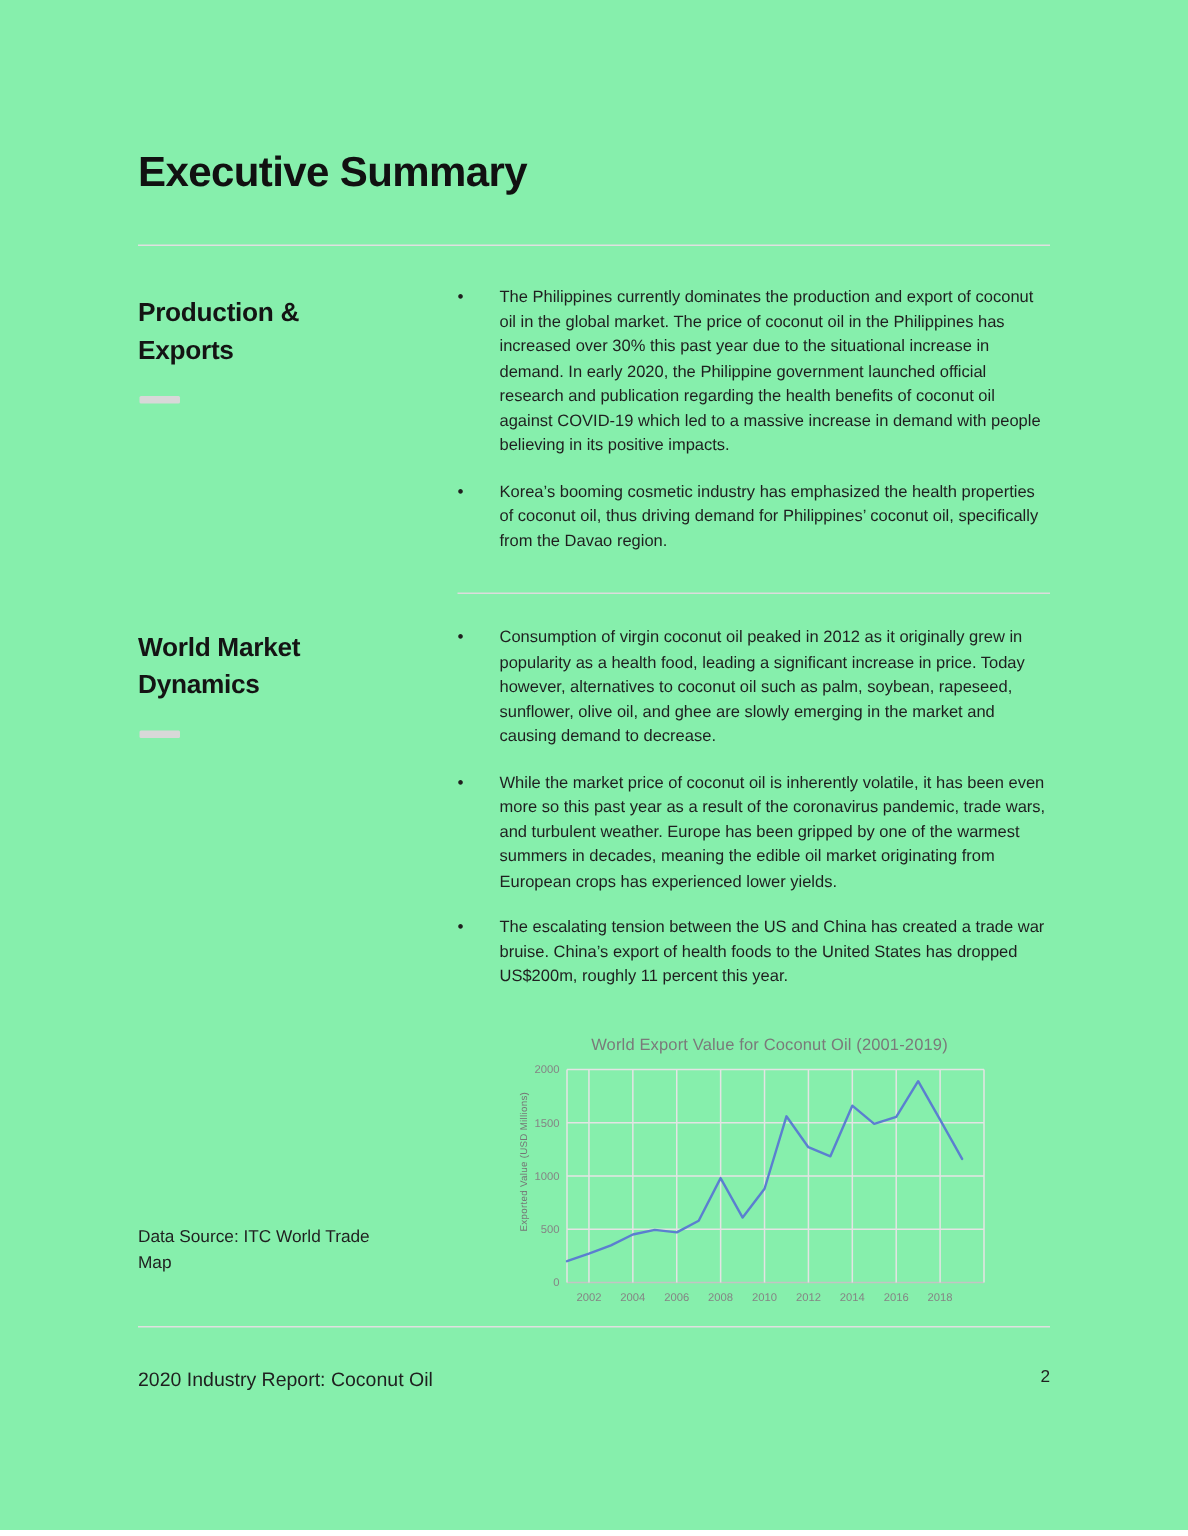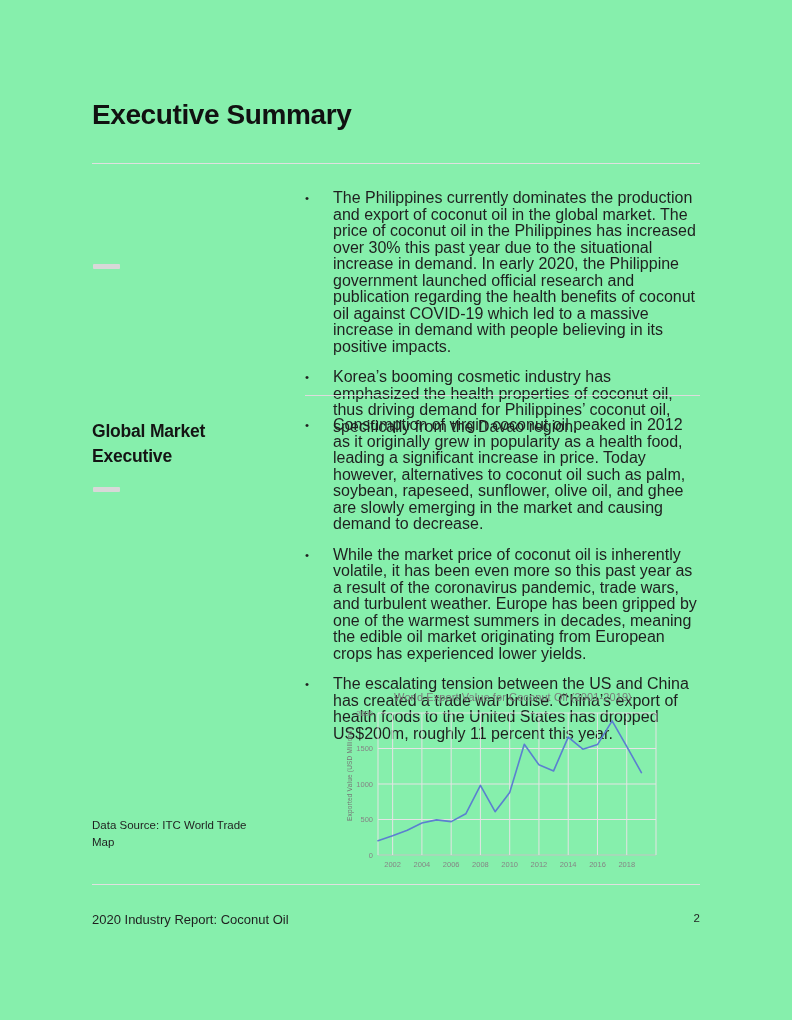--- a/index.html
+++ b/index.html
@@ -19,21 +19,21 @@
     left:92px;width:165px;
     font-size:17.5px;font-weight:700;line-height:25px;color:#141414;letter-spacing:-0.2px;
   }
   .heading-dash{width:27px;height:5px;background:#d8d8d8;border-radius:1px;}
   .bullet-list{left:305px;width:395px;}
   .bullet-item{display:flex;margin-bottom:14px;}
   .bullet-marker{
     flex:0 0 28px;font-size:11.5px;line-height:16.5px;color:#1f1f1f;
   }
   .bullet-text{
-    flex:1;font-size:16px;line-height:16.5px;color:#1f1f1f;
+    flex:1;font-size:11px;line-height:16.5px;color:#1f1f1f;
   }
   .section-divider{left:305px;width:395px;height:1px;background:#dcdcdc;}
   .chart-block{left:343px;top:691px;width:322px;height:186px;}
   .chart-title{
     text-align:center;padding-left:18px;
     font-size:11px;font-weight:400;color:#7a7a7a;letter-spacing:0.1px;
   }
   .chart-canvas-wrap{position:absolute;left:0;top:16px;}
   svg{font-family:"Liberation Sans",sans-serif;display:block;}
   .chart-ylabel{
@@ -54,36 +54,37 @@
 </style>
 </head>
 <body>
 
 <div class="page">
 
   <div class="abs page-title">Executive Summary</div>
 
   <div class="abs hrule rule-top"></div>
 
+  <div class="abs section-heading" style="top:196px;">Production &amp; Exports</div>
   <div class="abs heading-dash" style="left:93px;top:264px;"></div>
 
   <div class="abs bullet-list" style="top:190px;">
     <div class="bullet-item">
       <span class="bullet-marker">•</span>
       <span class="bullet-text">The Philippines currently dominates the production and export of coconut oil in the global market. The price of coconut oil in the Philippines has increased over 30% this past year due to the situational increase in demand. In early 2020, the Philippine government launched official research and publication regarding the health benefits of coconut oil against COVID-19 which led to a massive increase in demand with people believing in its positive impacts.</span>
     </div>
     <div class="bullet-item">
       <span class="bullet-marker">•</span>
       <span class="bullet-text">Korea’s booming cosmetic industry has emphasized the health properties of coconut oil, thus driving demand for Philippines’ coconut oil, specifically from the Davao region.</span>
     </div>
   </div>
 
   <div class="abs section-divider" style="top:395px;"></div>
 
-  <div class="abs section-heading" style="top:419px;">Global Market Executive</div>
+  <div class="abs section-heading" style="top:419px;">World Market Dynamics</div>
   <div class="abs heading-dash" style="left:93px;top:487px;"></div>
 
   <div class="abs bullet-list" style="top:417px;">
     <div class="bullet-item">
       <span class="bullet-marker">•</span>
       <span class="bullet-text">Consumption of virgin coconut oil peaked in 2012 as it originally grew in popularity as a health food, leading a significant increase in price. Today however, alternatives to coconut oil such as palm, soybean, rapeseed, sunflower, olive oil, and ghee are slowly emerging in the market and causing demand to decrease.</span>
     </div>
     <div class="bullet-item">
       <span class="bullet-marker">•</span>
       <span class="bullet-text">While the market price of coconut oil is inherently volatile, it has been even more so this past year as a result of the coronavirus pandemic, trade wars, and turbulent weather. Europe has been gripped by one of the warmest summers in decades, meaning the edible oil market originating from European crops has experienced lower yields.</span>

